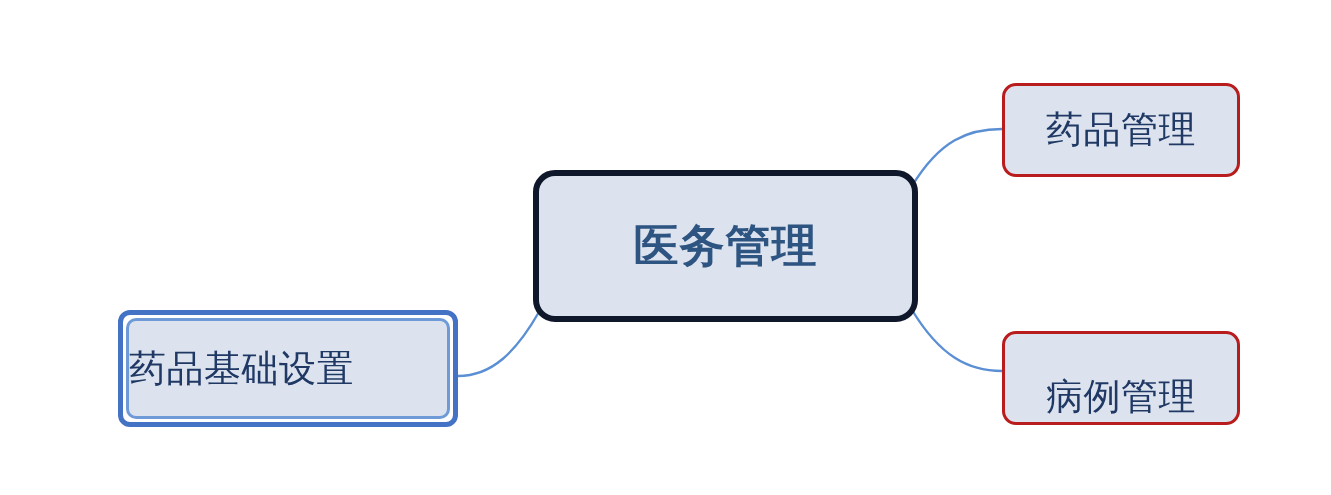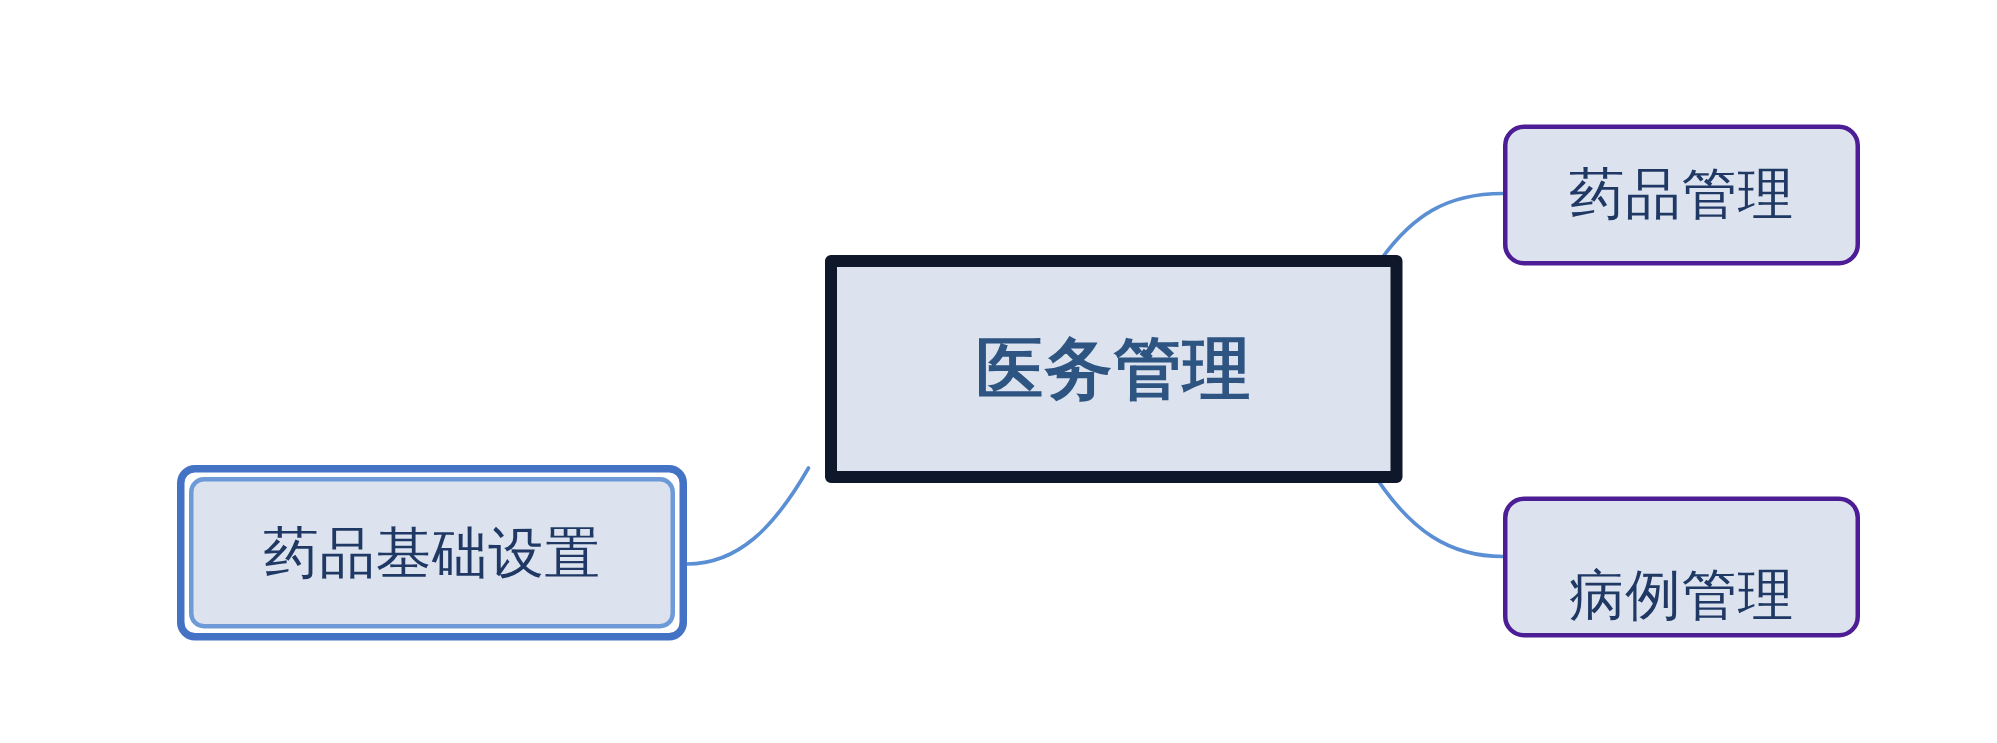--- a/index.html
+++ b/index.html
@@ -34,36 +34,35 @@
     text-align: center;
     white-space: nowrap;
   }
   
   .node-root {
     left: 533px;
     top: 170px;
     width: 385px;
     height: 152px;
     background: #dce3ef;
-    border: 8px solid #0f172a;
-    border-radius: 4px;
-    margin-left: 17px;
+    border: 6px solid #0f172a;
+    border-radius: 22px;
   }
   .node-root .node-label {
     font-size: 45px;
     font-weight: bold;
     color: #2e5481;
     letter-spacing: 1px;
   }
   
   .node-leaf {
     width: 238px;
     height: 94px;
     background: #dce3ef;
-    border: 3px solid #4c1d95;
+    border: 3px solid #b91c1c;
     border-radius: 14px;
     left: 1002px;
   }
   .node-leaf.pos-top {
     top: 83px;
   }
   .node-leaf.pos-bottom {
     top: 331px;
     align-items: flex-end;
   }
@@ -86,21 +85,21 @@
   }
   .node-selected-inner {
     width: 100%;
     height: 100%;
     box-sizing: border-box;
     background: #dce3ef;
     border: 3px solid #6e9bd8;
     border-radius: 10px;
     display: flex;
     align-items: center;
-    justify-content: center;
+    justify-content: flex-start;
   }
   .node-selected .node-label {
     font-size: 37px;
     font-weight: normal;
     color: #1f3864;
     letter-spacing: 0.5px;
   }
 </style>
 </head>
 <body>

